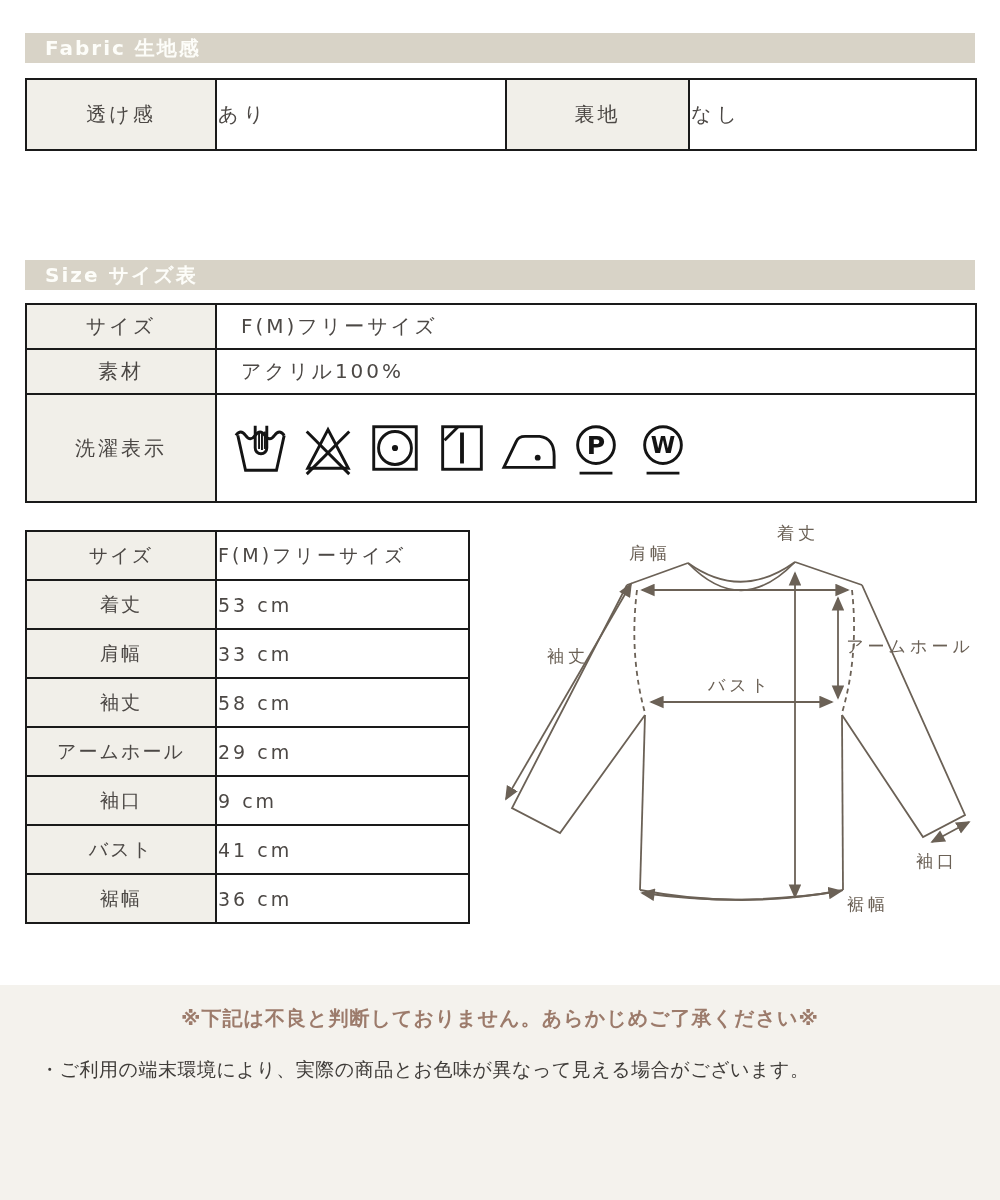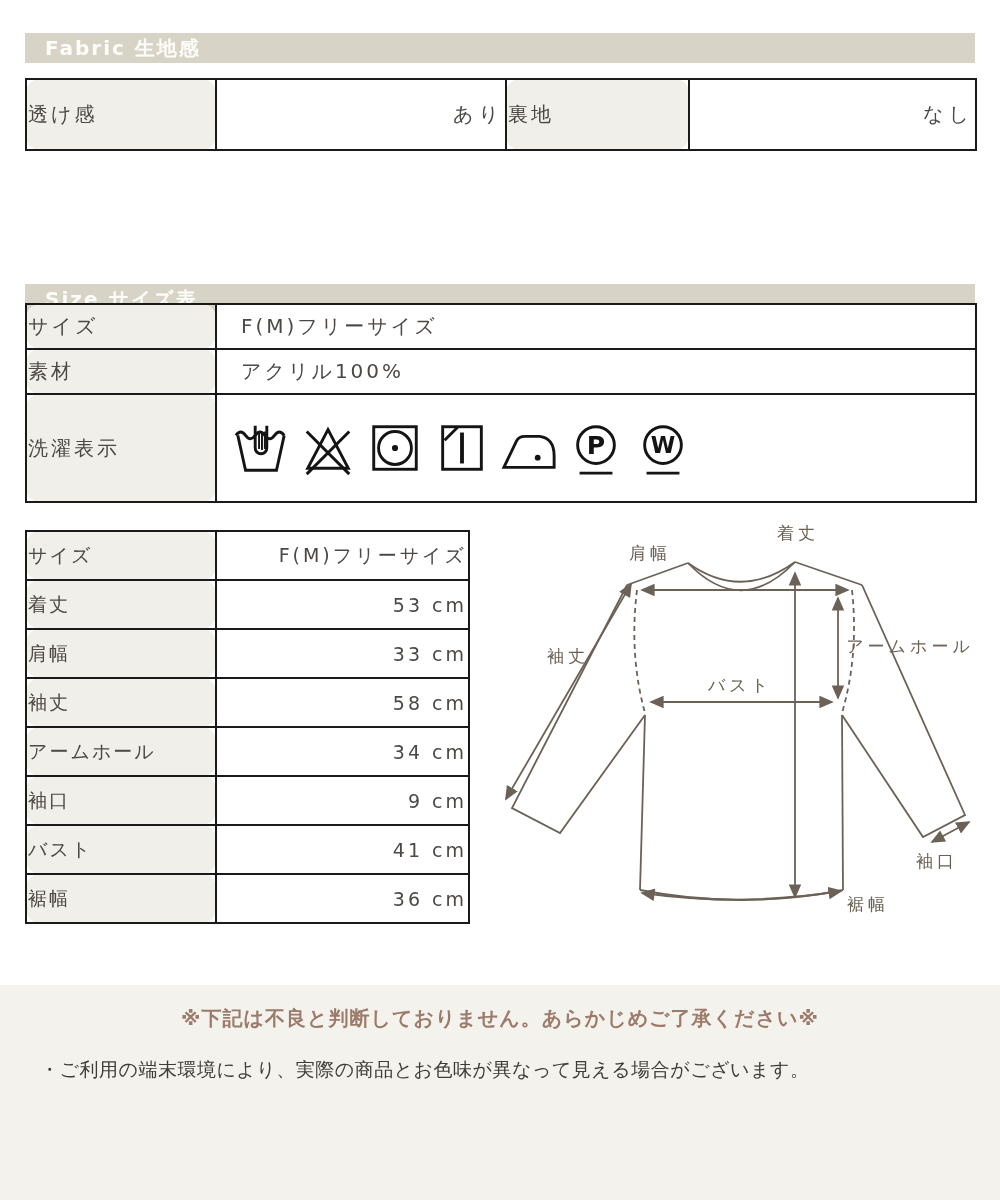--- a/index.html
+++ b/index.html
@@ -3,26 +3,26 @@
 <meta charset="utf-8">
 <style>
   html,body{margin:0;padding:0;background:#ffffff;}
   body{font-family:"DejaVu Sans","Liberation Sans",sans-serif;}
   .page{position:relative;width:1000px;height:1200px;background:#ffffff;overflow:hidden;}
 
   .section-bar{position:absolute;left:25px;width:950px;height:30px;background:#d8d3c7;
     color:#fdfdf9;font-size:20px;font-weight:bold;line-height:30px;padding-left:20px;
     letter-spacing:2px;box-sizing:border-box;}
   .bar-fabric{top:33px;}
-  .bar-size{top:260px;margin-top:24px;}
+  .bar-size{top:260px;}
 
   table{border-collapse:collapse;table-layout:fixed;}
   td{border:2px solid #1a1a1a;font-size:20px;color:#4c4845;box-sizing:border-box;}
-  .hcell{background:#f1efe9;text-align:left;letter-spacing:3px;border-radius:14px;}
-  .vcell{background:#ffffff;text-align:right;letter-spacing:5px;}
+  .hcell{background:#f1efe9;text-align:center;letter-spacing:3px;}
+  .vcell{background:#ffffff;text-align:left;letter-spacing:5px;}
   .vcell-left{background:#ffffff;text-align:left;padding-left:24px;letter-spacing:3px;}
 
   .fabric-table{position:absolute;left:25px;top:78px;width:950px;}
   .fabric-table td{height:71px;}
 
   .size-table{position:absolute;left:25px;top:303px;width:950px;}
   .size-table .r-small td{height:45px;}
   .size-table .r-care td{height:108px;}
   .care-icons{display:flex;align-items:center;gap:9px;padding-left:14px;}
   .care-icons svg{display:block;}
@@ -152,21 +152,21 @@
     <tr>
       <td class="hcell">肩幅</td>
       <td class="vcell">33 cm</td>
     </tr>
     <tr>
       <td class="hcell">袖丈</td>
       <td class="vcell">58 cm</td>
     </tr>
     <tr>
       <td class="hcell">アームホール</td>
-      <td class="vcell">34 cm</td>
+      <td class="vcell">29 cm</td>
     </tr>
     <tr>
       <td class="hcell">袖口</td>
       <td class="vcell">9 cm</td>
     </tr>
     <tr>
       <td class="hcell">バスト</td>
       <td class="vcell">41 cm</td>
     </tr>
     <tr>

